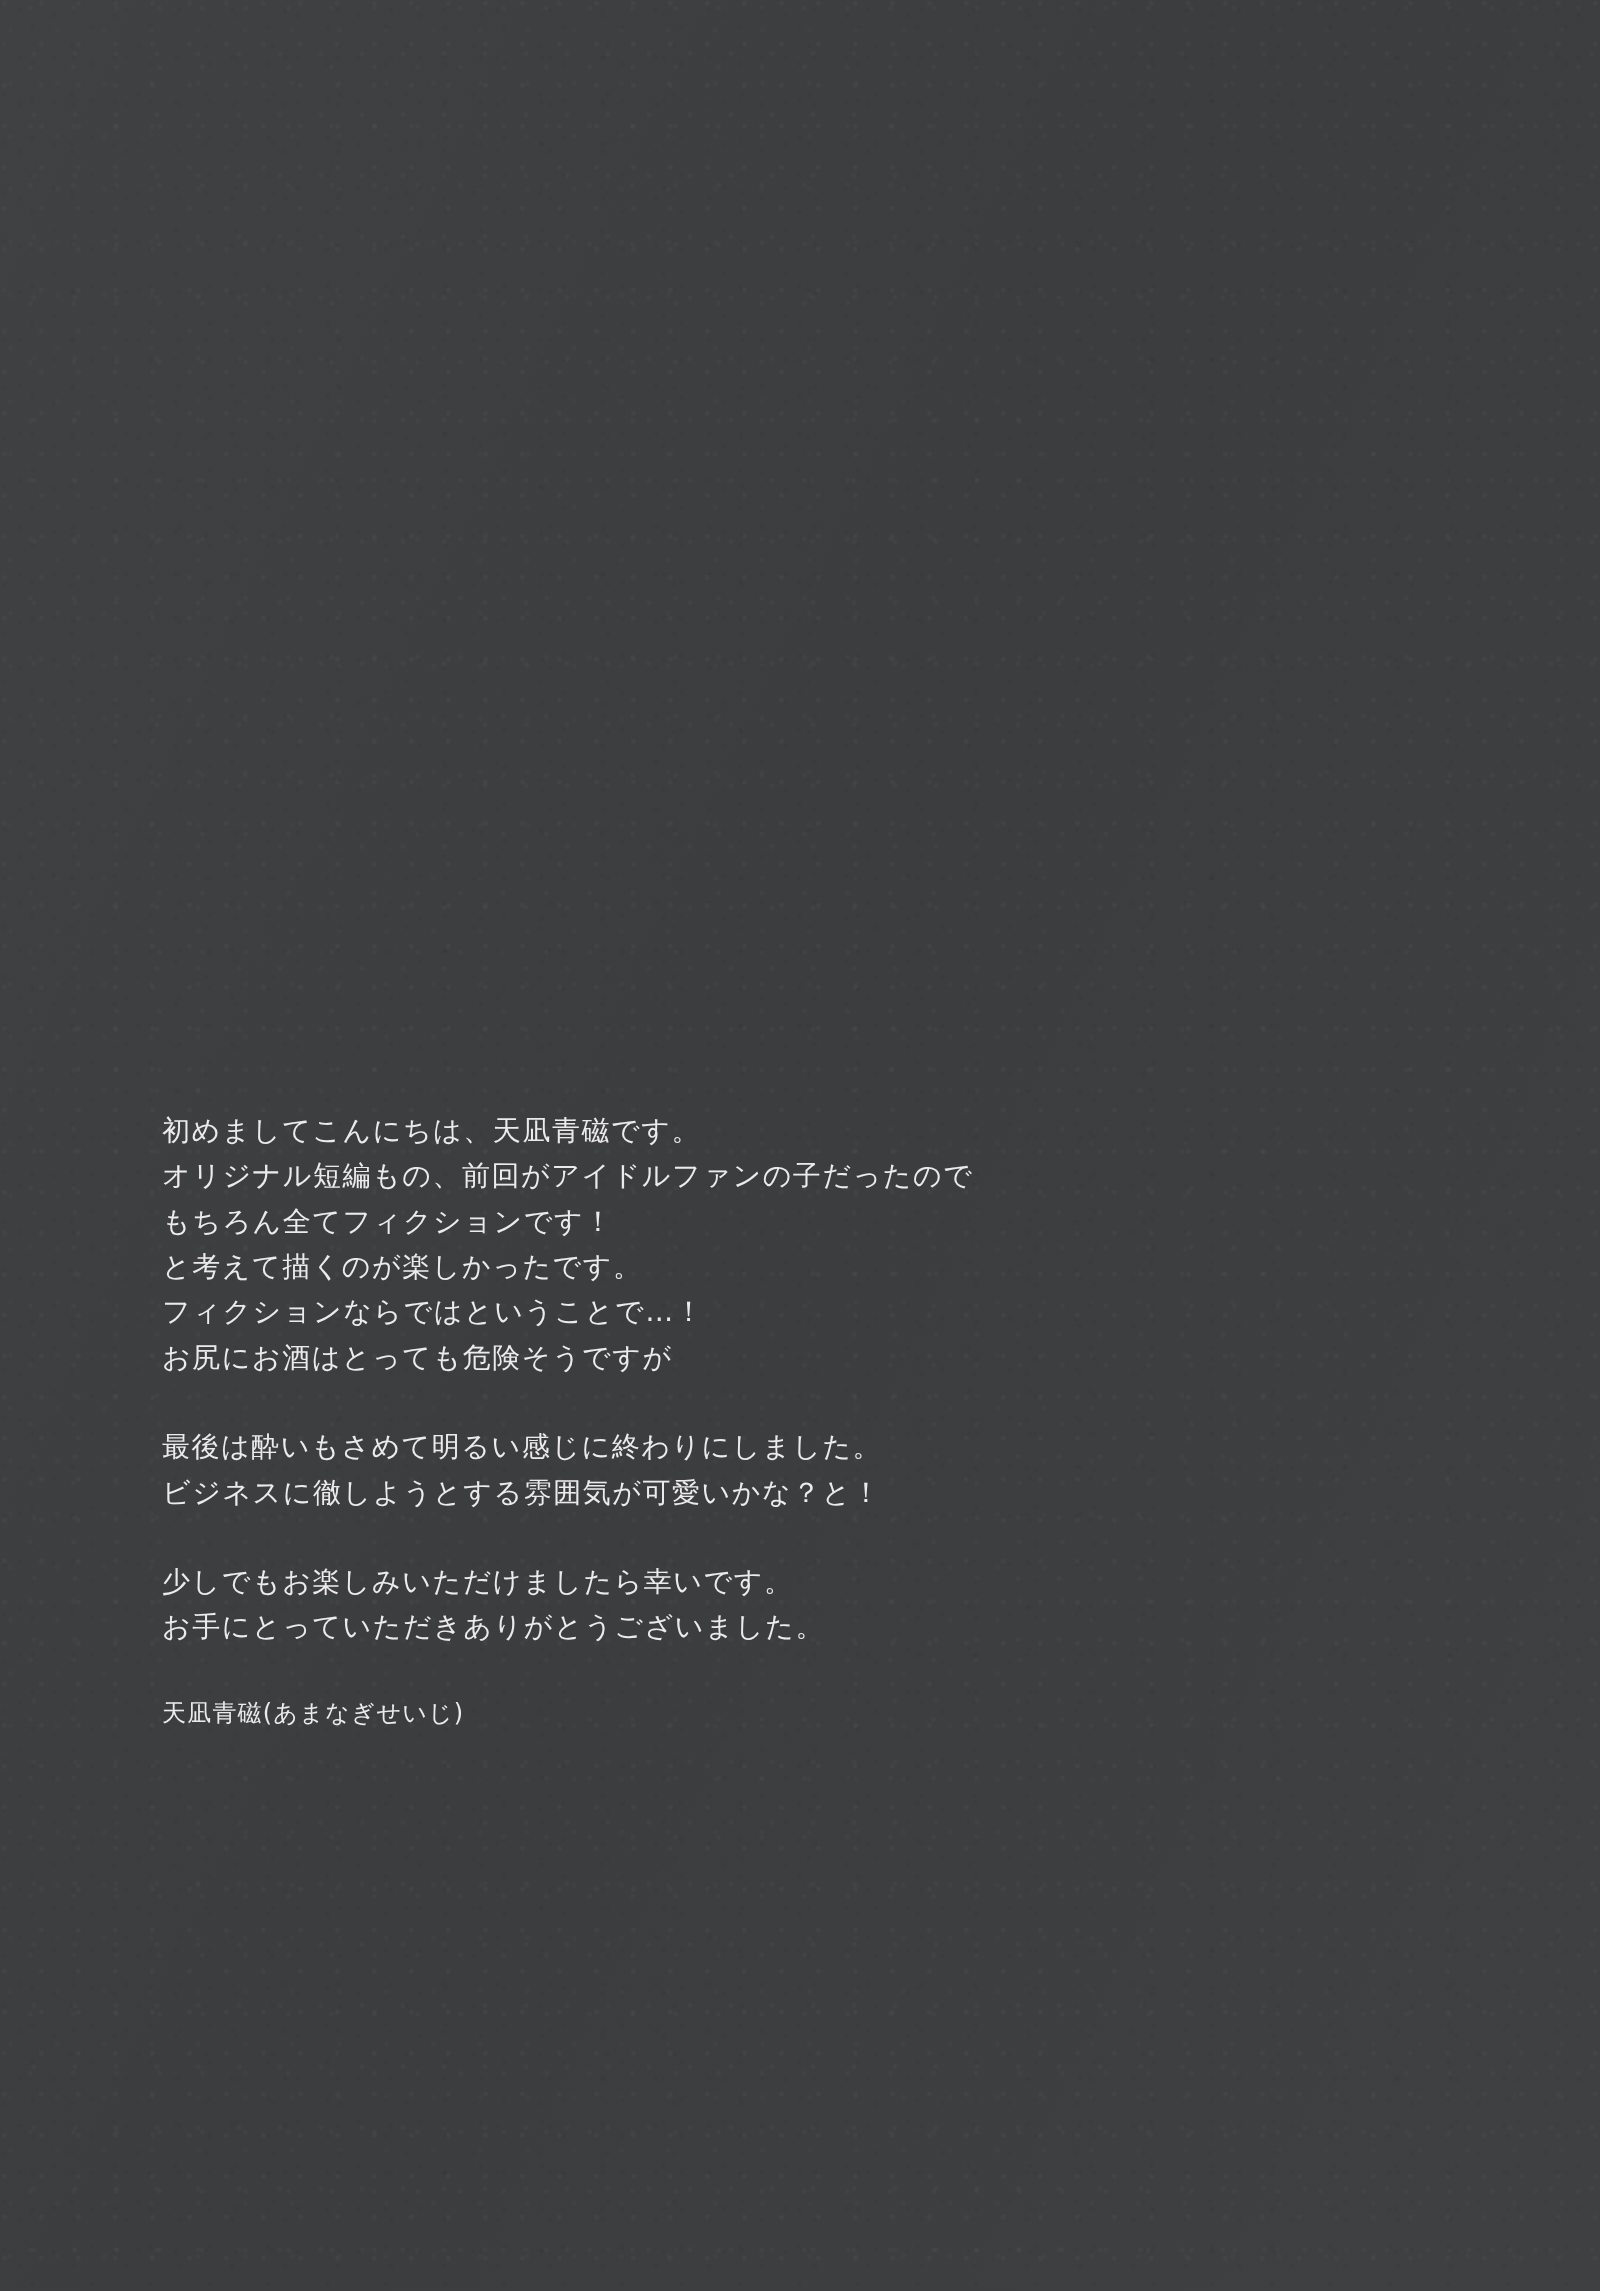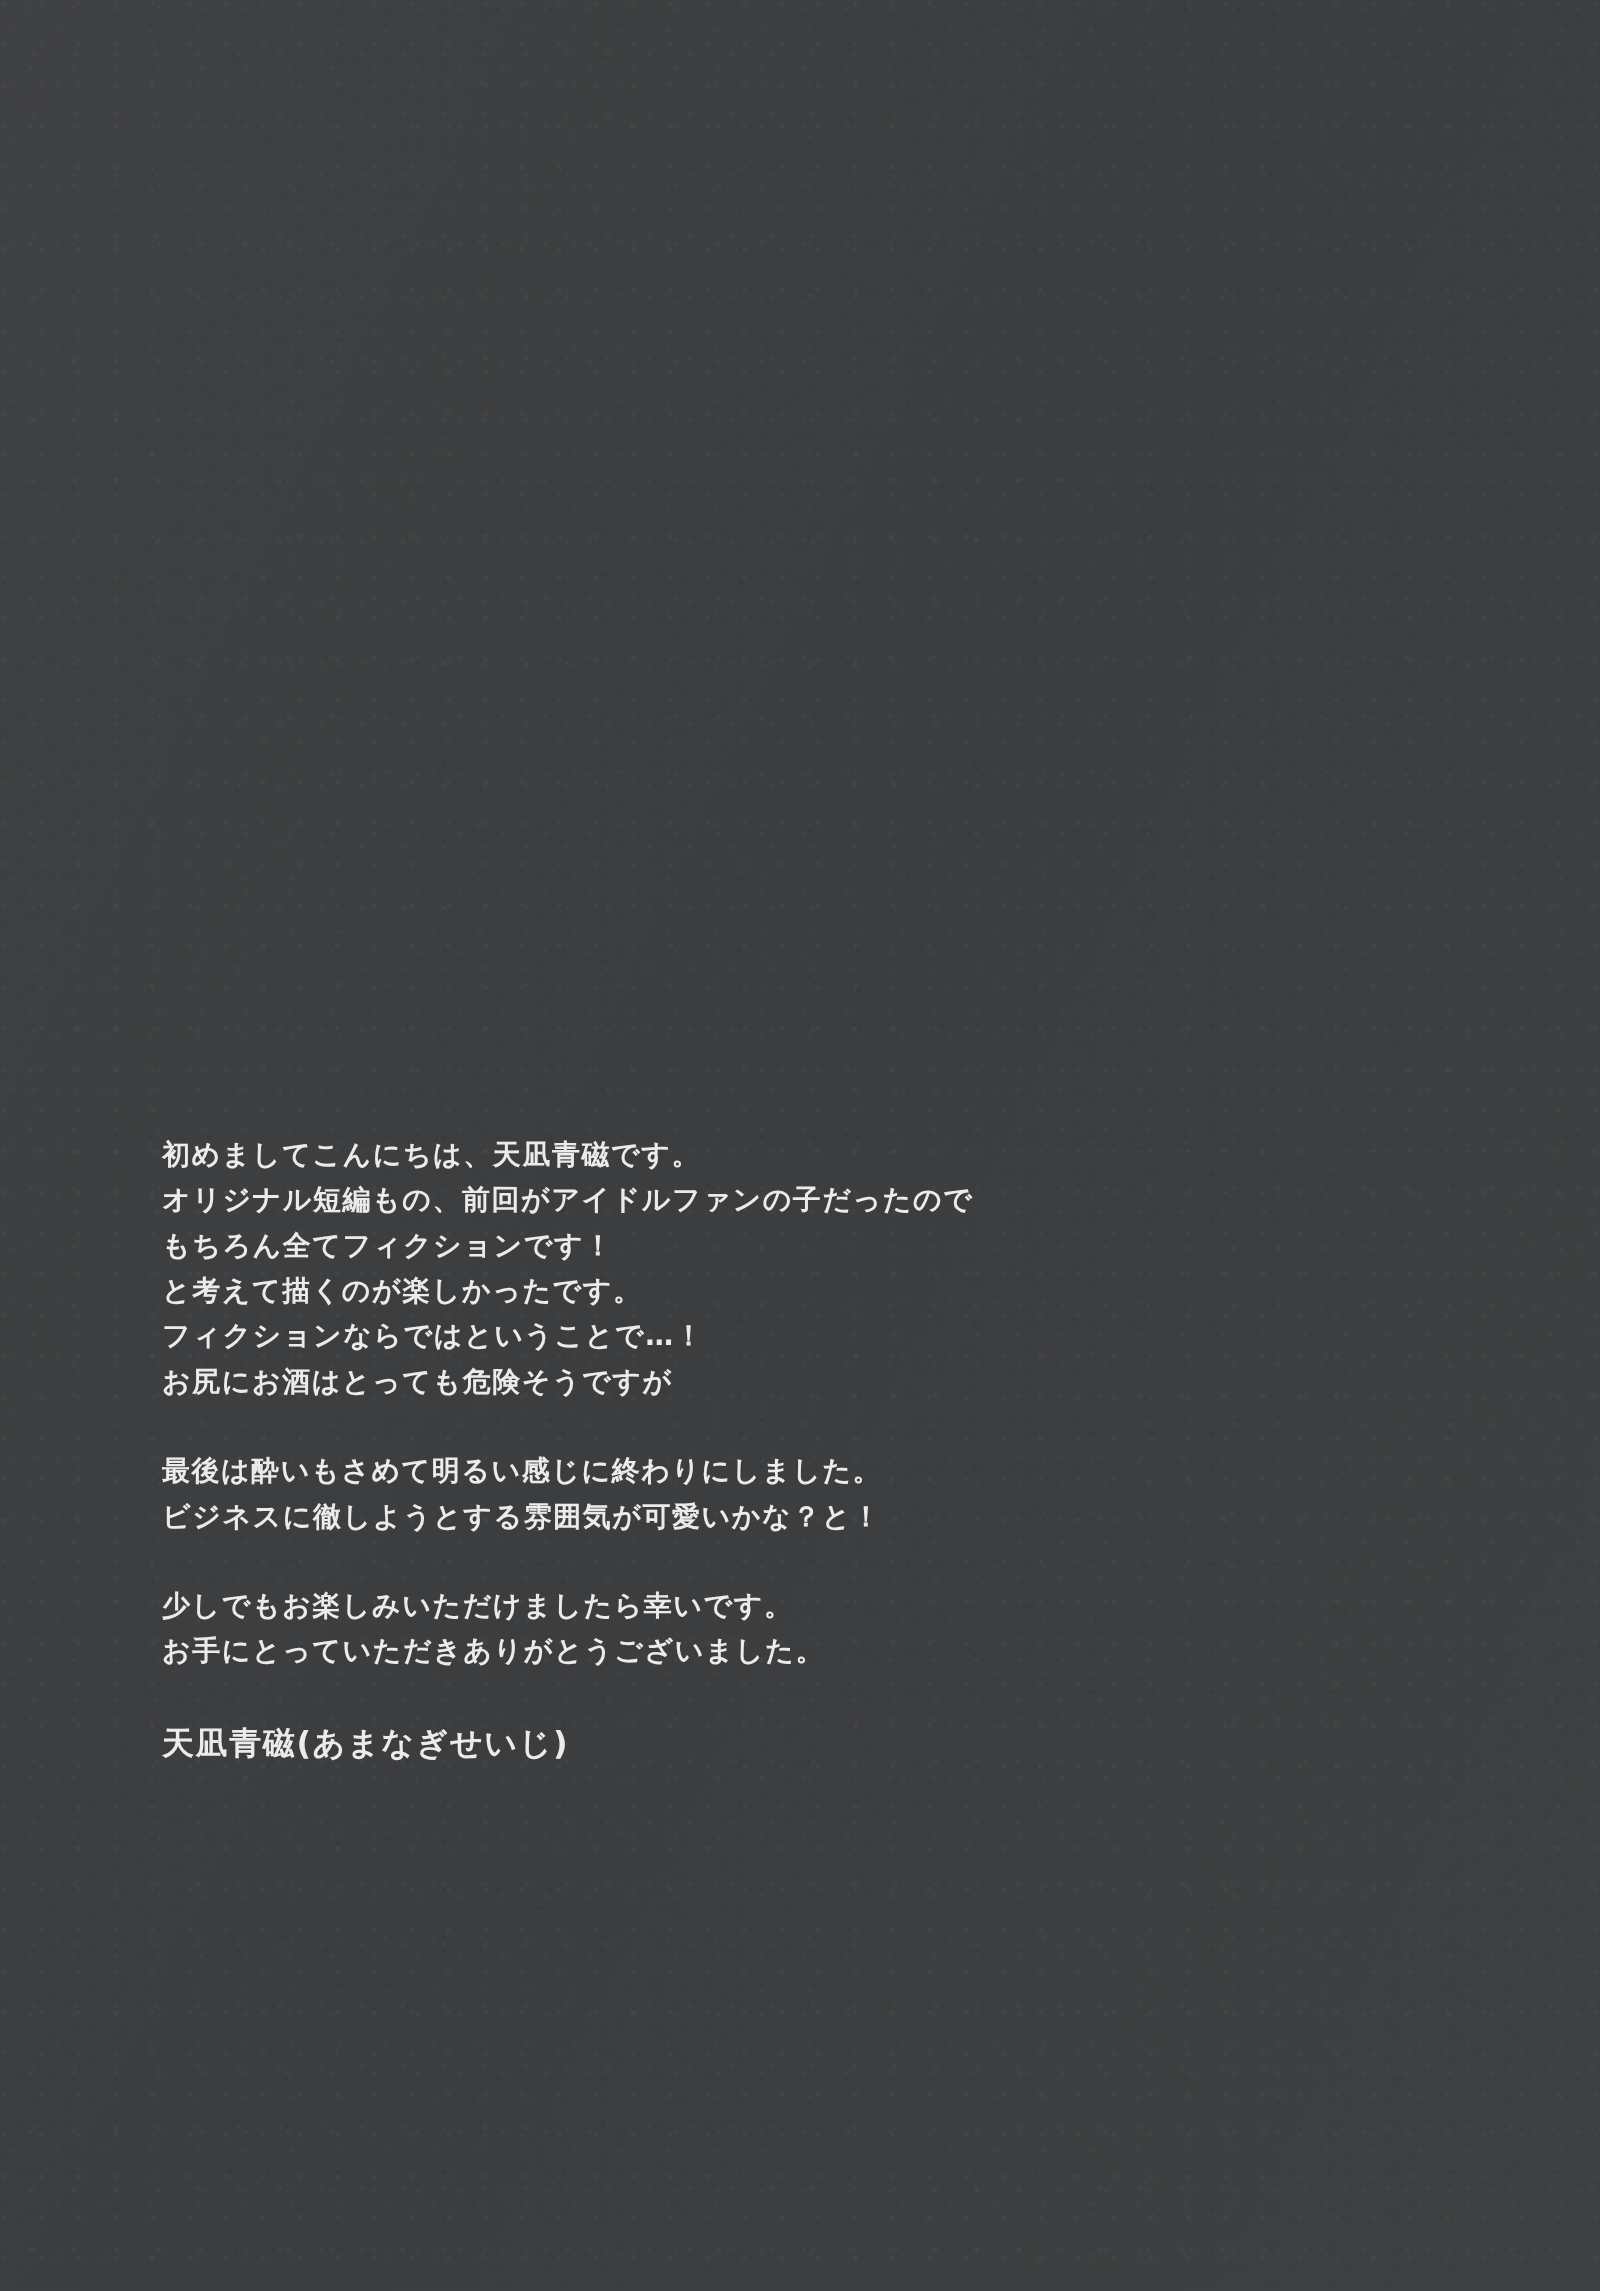--- a/index.html
+++ b/index.html
@@ -31,40 +31,40 @@
       radial-gradient(circle at 7% 93%, rgba(0,0,0,0.026) 0 2px, transparent 3px),
       linear-gradient(115deg, rgba(255,255,255,0.016) 0%, rgba(0,0,0,0.018) 48%, rgba(255,255,255,0.012) 100%);
     background-size:
       37px 41px, 53px 47px, 43px 59px, 61px 43px,
       47px 53px, 59px 37px, 41px 61px, 67px 49px,
       100% 100%;
   }
   .afterword {
     position: absolute;
     left: 162px;
-    top: 1132px;
+    top: 1108px;
     width: 1130px;
     color: #eceaea;
     font-size: 28px;
     line-height: 1.62;
     letter-spacing: 0.055em;
-    font-weight: 700;
+    font-weight: 400;
   }
   .para {
     margin: 0 0 44px 0;
   }
   .para:last-child {
     margin-bottom: 0;
   }
   .line {
     display: block;
     white-space: pre;
   }
   .signature {
-    font-size: 32px;
+    font-size: 24px;
     letter-spacing: 0.05em;
     white-space: pre;
   }
 </style>
 </head>
 <body>
 
 <div class="page">
   <div class="afterword">
 

